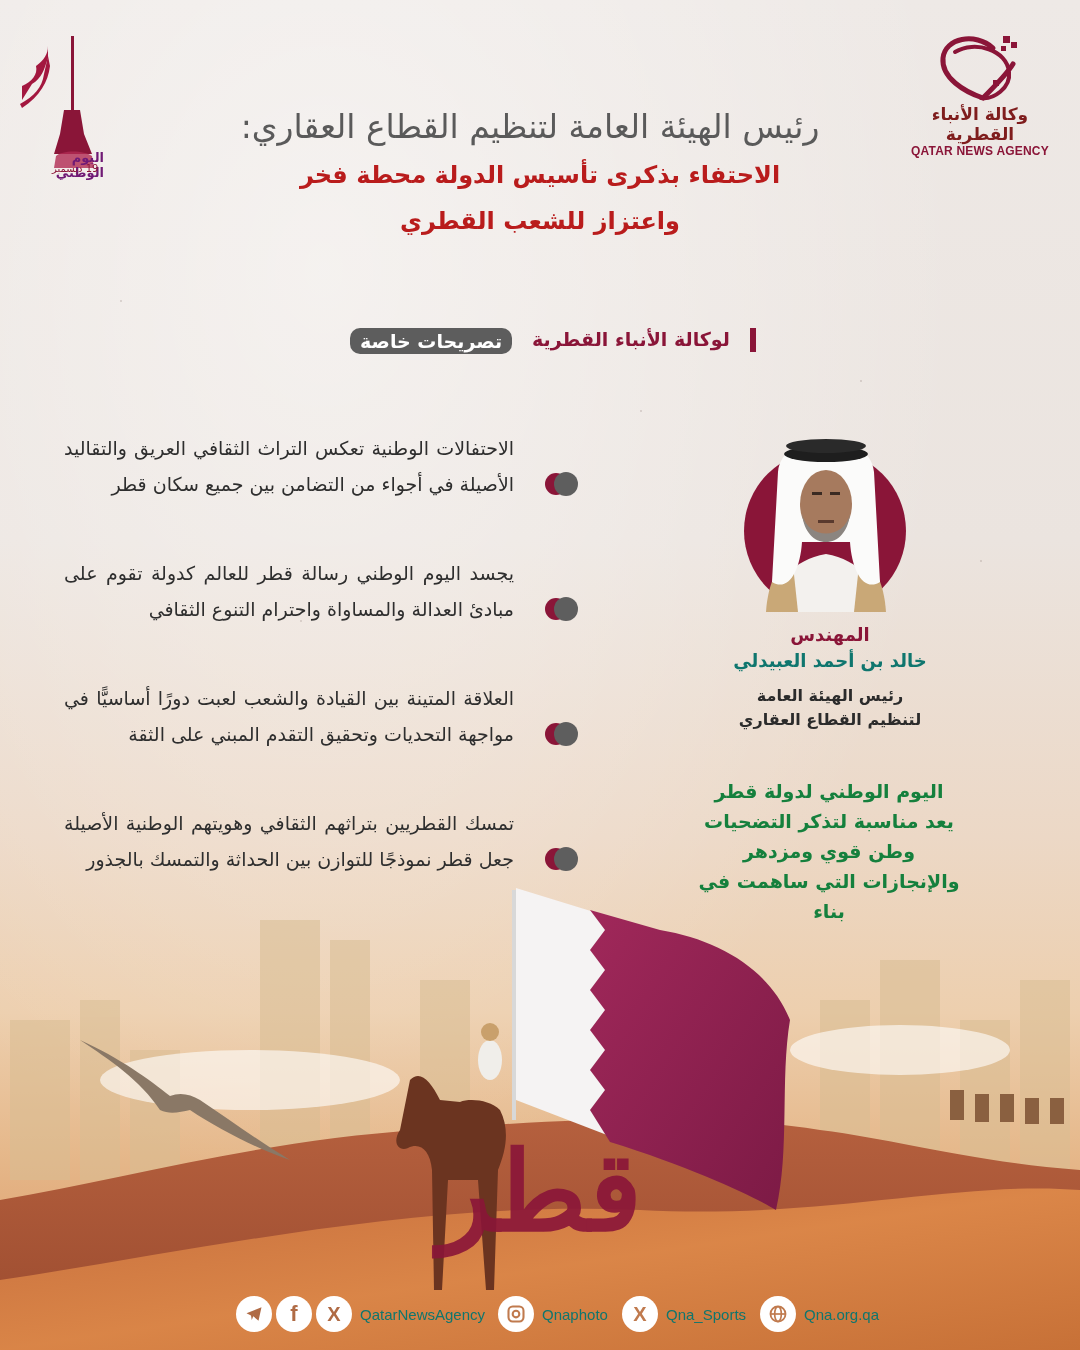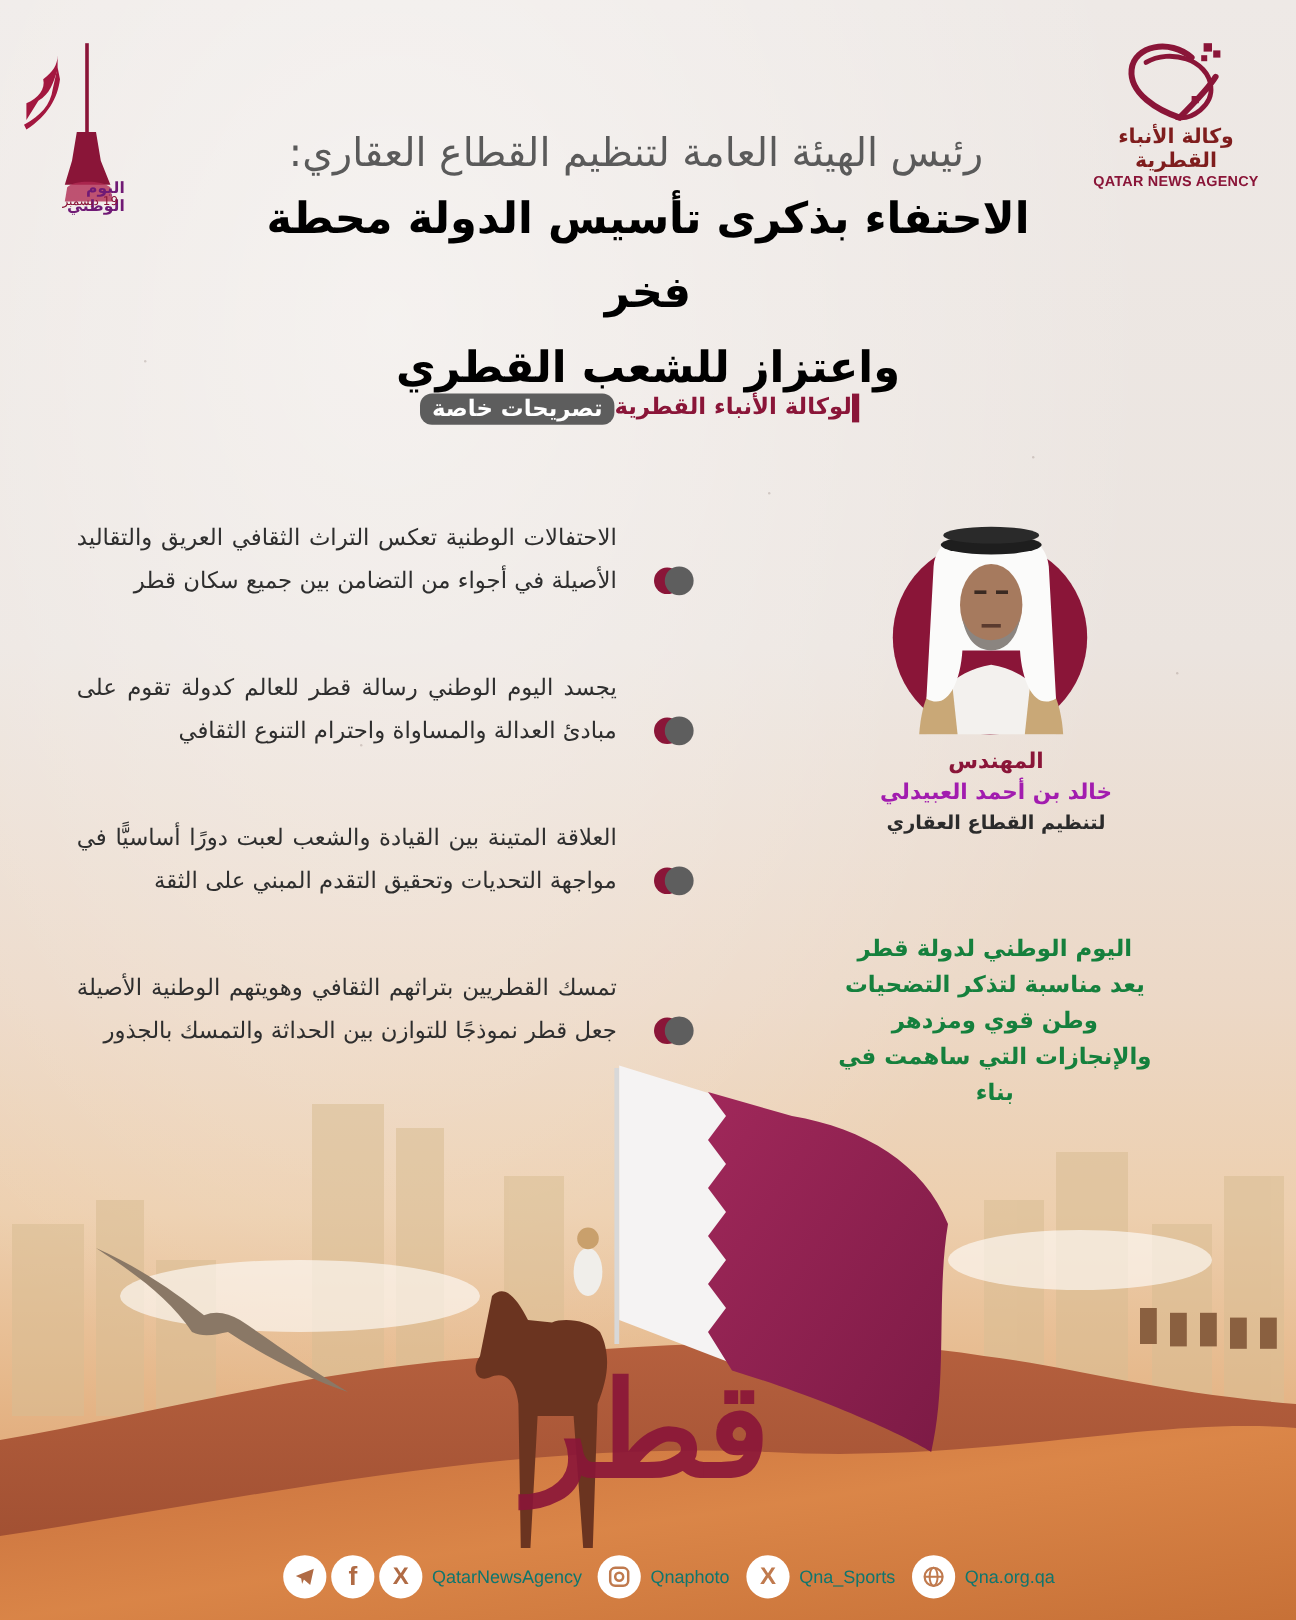--- a/index.html
+++ b/index.html
@@ -22,46 +22,46 @@
   .qna-logo svg { display: block; margin: 0 auto; }
   .qna-ar { font-size: 17px; font-weight: bold; color: #7f1d1d; direction: rtl; margin-top: 2px; }
   .qna-en { font-family: "Liberation Sans", sans-serif; font-size: 12px; font-weight: bold; color: #8a1538; letter-spacing: 0.2px; }
 
   .nd-logo { position: absolute; left: 14px; top: 30px; width: 90px; height: 160px; }
   .nd-date { position: absolute; left: 52px; top: 163px; font-size: 10px; color: #8a1538; direction: rtl; }
 
   
   .headline { position: absolute; left: 200px; top: 102px; width: 680px; text-align: center; direction: rtl; }
   .h-sub { font-size: 33px; color: #5a5a5a; font-weight: normal; line-height: 50px; margin-left: -20px; }
-  .h-main { font-size: 36px; color: #000000; font-weight: bold; line-height: 62px; }
+  .h-main { font-size: 24px; color: #b91c1c; font-weight: bold; line-height: 46px; }
 
   
   .excl { position: absolute; left: 350px; top: 328px; height: 32px; display: flex; flex-direction: row-reverse; align-items: flex-start; direction: rtl; }
   .excl-pill { background: #5d5d5d; color: #fff; font-size: 19px; font-weight: bold; padding: 2px 10px; border-radius: 10px; }
-  .excl-text { color: #8a1538; font-size: 19px; font-weight: bold; padding: 0 0; }
+  .excl-text { color: #8a1538; font-size: 19px; font-weight: bold; padding: 0 20px; }
   .excl-bar { width: 6px; height: 24px; background: #8a1538; margin-right: 8px; }
 
   
   .points { position: absolute; left: 72px; top: 430px; width: 520px; }
   .point { position: absolute; left: 0; width: 520px; height: 110px; }
   .point-text {
     position: absolute; right: 78px; top: 0; width: 450px;
     direction: rtl; text-align: justify; text-align-last: right;
     font-size: 19px; line-height: 36px; color: #2e2e2e;
   }
   .dot-pair { position: absolute; left: 473px; top: 42px; width: 36px; height: 24px; }
   .dot-red { position: absolute; left: 0; top: 1px; width: 22px; height: 22px; border-radius: 50%; background: #8a1538; }
   .dot-gray { position: absolute; left: 9px; top: 0; width: 24px; height: 24px; border-radius: 50%; background: #5e5e5e; }
 
   
   .portrait { position: absolute; left: 744px; top: 450px; width: 162px; height: 162px; border-radius: 50%; background: #8a1538; overflow: hidden; }
   .portrait-photo { position: absolute; left: 752px; top: 432px; width: 148px; height: 180px; }
   .person { position: absolute; left: 700px; top: 622px; width: 260px; text-align: center; direction: rtl; }
   .p-title { font-size: 18px; color: #8a1538; font-weight: bold; line-height: 26px; }
-  .p-name { font-size: 18px; color: #a21caf; font-weight: bold; line-height: 26px; }
+  .p-name { font-size: 18px; color: #0f766e; font-weight: bold; line-height: 26px; }
   .p-role { font-size: 16px; color: #2b2b2b; font-weight: bold; line-height: 24px; margin-top: 10px; }
 
   .quote { position: absolute; left: 684px; top: 776px; width: 290px; text-align: center; direction: rtl; font-size: 19px; font-weight: bold; color: #15803d; line-height: 30px; }
 
   
   .scene { position: absolute; left: 0; top: 880px; width: 1080px; height: 470px; }
   .footer { position: absolute; left: 0; top: 1292px; width: 1080px; height: 48px; }
   .social { position: absolute; top: 0; display: flex; align-items: center; height: 44px; }
   .s-icon { width: 36px; height: 36px; border-radius: 50%; background: #fff; display: flex; align-items: center; justify-content: center; margin-right: 4px; }
   .s-label { font-family: "Liberation Sans", sans-serif; color: #0f766e; font-size: 15px; margin-left: 4px; }
@@ -166,20 +166,21 @@
     <rect x="66" y="88" width="16" height="3" fill="#5a3a2e"></rect>
 
     <ellipse cx="74" cy="22" rx="42" ry="8" fill="#1e1e1e"></ellipse>
     <ellipse cx="74" cy="14" rx="40" ry="7" fill="#2a2a2a"></ellipse>
   </g>
 </svg>
 
 <div class="person">
   <div class="p-title">المهندس</div>
   <div class="p-name">خالد بن أحمد العبيدلي</div>
+  <div class="p-role">رئيس الهيئة العامة</div>
   <div class="p-role" style="margin-top:0">لتنظيم القطاع العقاري</div>
 </div>
 
 <div class="quote">
   <div>اليوم الوطني لدولة قطر</div>
   <div>يعد مناسبة لتذكر التضحيات</div>
   <div>وطن قوي ومزدهر</div>
   <div>والإنجازات التي ساهمت في بناء</div>
 </div>
 

